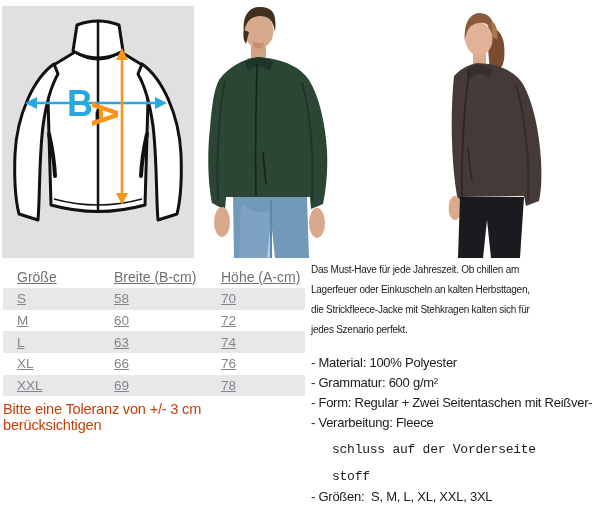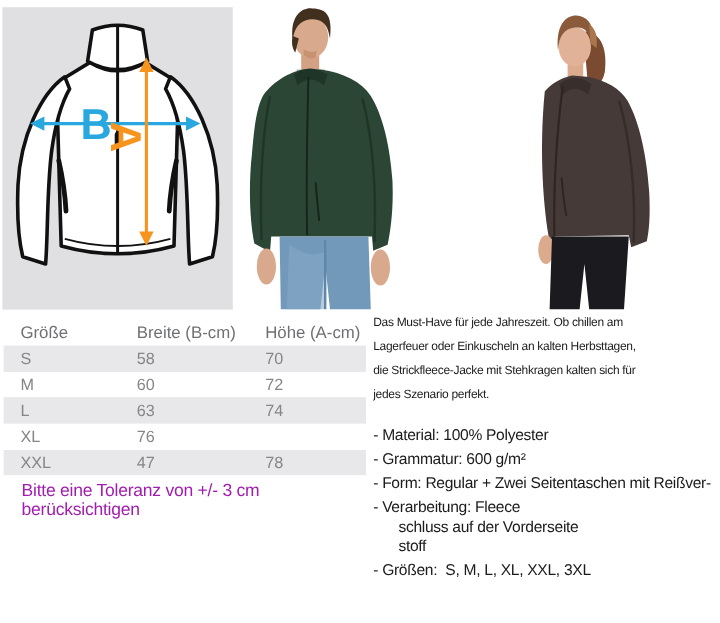--- a/index.html
+++ b/index.html
@@ -10,33 +10,33 @@
   .diagram-box{position:absolute;left:2px;top:6px;width:192px;height:252px;background:#e0e0e2;}
   .diagram-box svg{display:block;}
 
   
   .photo{position:absolute;}
   .photo-man{left:195px;top:4px;width:150px;height:254px;}
   .photo-woman{left:392px;top:8px;width:178px;height:250px;}
 
   
   .size-table{position:absolute;left:3px;top:265px;width:302px;font-size:13.5px;}
-  .t-row{display:grid;grid-template-columns:97px 107px 1fr;align-items:center;padding-left:14px;box-sizing:border-box;}
+  .t-row{display:grid;grid-template-columns:97px 107px 1fr;align-items:center;padding-left:14px;box-sizing:border-box;text-decoration:underline;}
   .t-head{height:23px;color:#6f7073;font-size:14px;}
   .t-data{height:21.7px;color:#85868a;}
   .t-data.stripe{background:#e8e8ea;}
 
-  .tolerance-note{position:absolute;left:18px;top:401px;width:300px;color:#a21caf;font-size:14.6px;letter-spacing:-0.2px;}
+  .tolerance-note{position:absolute;left:3px;top:401px;width:300px;color:#c2410c;font-size:14.6px;letter-spacing:-0.2px;}
 
   
   .description{position:absolute;left:311px;top:260px;width:289px;color:#1b1b1b;}
   .intro-line{font-size:10px;line-height:20px;white-space:pre;letter-spacing:-0.25px;}
   .bullets{margin-top:15px;}
   .b-line{font-size:13px;line-height:16px;white-space:pre;letter-spacing:-0.25px;margin-top:4px;}
-  .b-line.cont{margin-top:0;padding-left:21px;}
+  .b-line.cont{margin-top:11px;padding-left:21px;font-family:Liberation Mono, monospace;}
 </style>
 </head>
 <body>
 
 <div id="stage">
 
   <div class="diagram-box">
     <svg width="192" height="252" viewBox="0 0 192 252">
 
       <path d="M 73,46 Q 96,60 119,46 L 142,60 L 146,94 L 143,199 Q 96,212 49,199 L 46,94 L 50,60 Z" fill="#ffffff" stroke="#111" stroke-width="3" stroke-linejoin="round"></path>
@@ -149,25 +149,26 @@
       <span>60</span>
       <span>72</span>
     </div>
     <div class="t-row t-data stripe">
       <span>L</span>
       <span>63</span>
       <span>74</span>
     </div>
     <div class="t-row t-data">
       <span>XL</span>
+      <span>66</span>
       <span>76</span>
     </div>
     <div class="t-row t-data stripe">
       <span>XXL</span>
-      <span>47</span>
+      <span>69</span>
       <span>78</span>
     </div>
   </div>
 
   <div class="tolerance-note">Bitte eine Toleranz von +/- 3 cm berücksichtigen</div>
 
   <div class="description">
     <div class="intro-line">Das Must-Have für jede Jahreszeit. Ob chillen am</div>
     <div class="intro-line">Lagerfeuer oder Einkuscheln an kalten Herbsttagen,</div>
     <div class="intro-line">die Strickfleece-Jacke mit Stehkragen kalten sich für</div>

